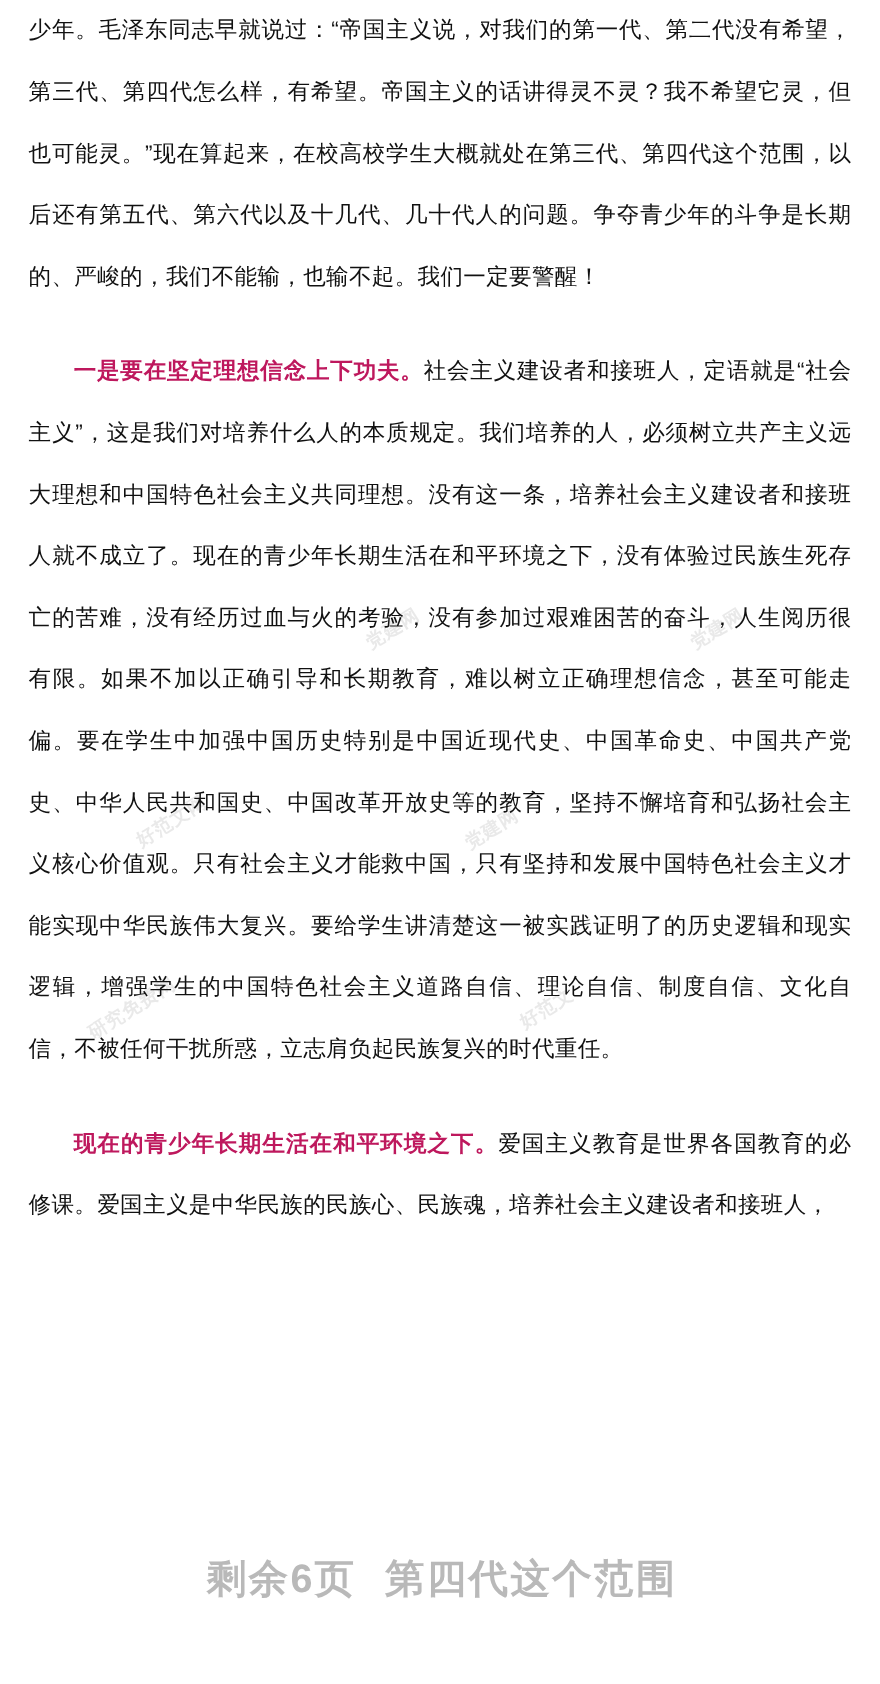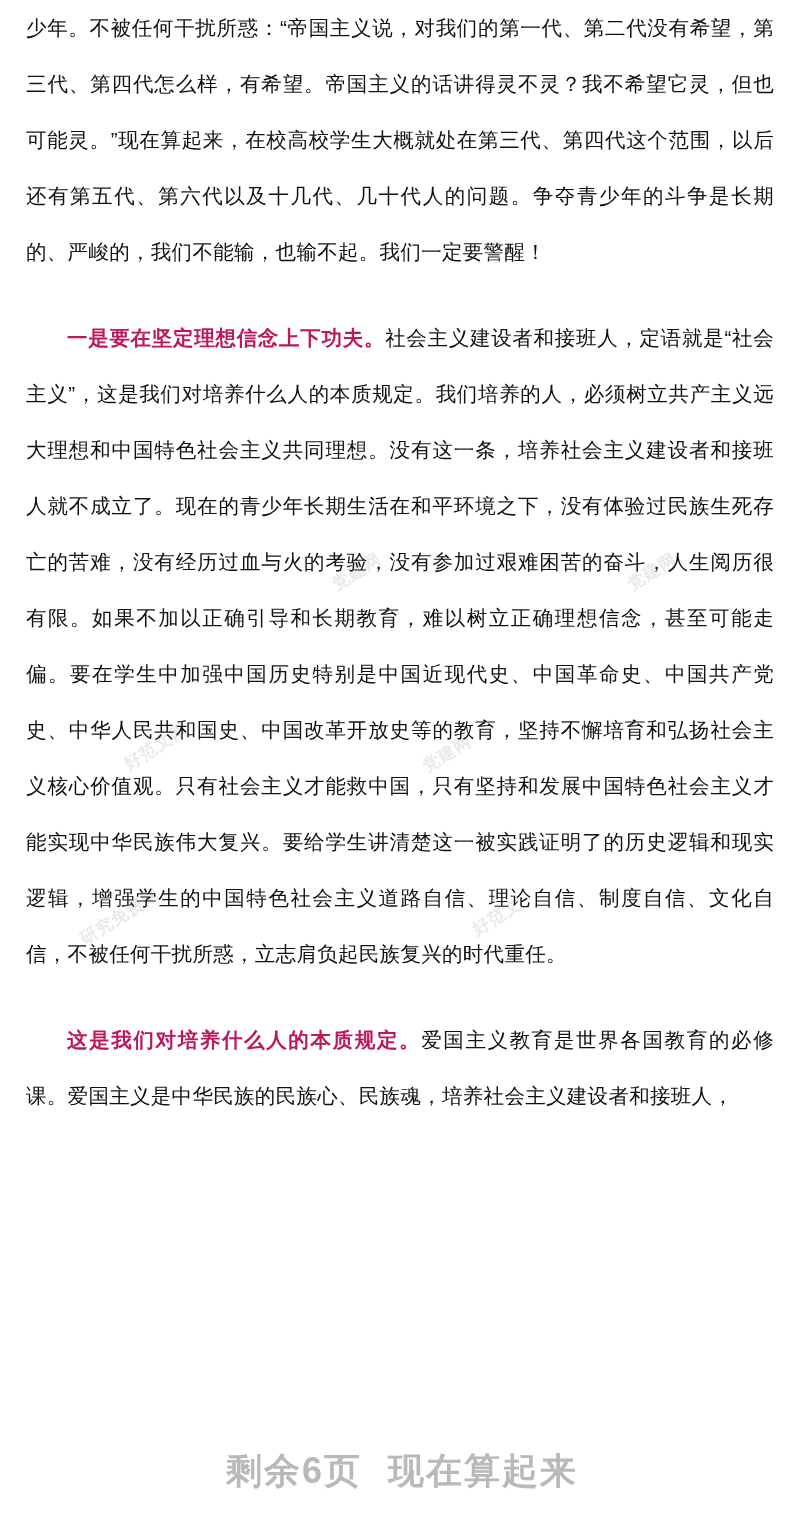--- a/index.html
+++ b/index.html
@@ -94,21 +94,20 @@
     background: linear-gradient(to bottom, rgba(255,255,255,0) 0%, rgba(255,255,255,0.85) 35%, #ffffff 62%);
     z-index: 3;
   }
   .footer-bar {
     position: absolute;
     left: 4px;
     right: 0;
     bottom: 0;
     height: 120px;
     display: flex;
-    align-items: center;
     justify-content: center;
     gap: 26px;
     z-index: 4;
   }
   .footer-text {
     font-size: 36px;
     font-weight: 800;
     color: #b9b9b9;
     letter-spacing: 2px;
     font-family: "Liberation Sans", sans-serif;
@@ -125,34 +124,34 @@
     <div class="wm" style="left:120px; top:735px;">好范文网</div>
     <div class="wm" style="left:420px; top:742px;">党建网</div>
     <div class="wm" style="left:75px; top:905px;">研究免费网</div>
     <div class="wm" style="left:470px; top:905px;">好范文</div>
   </div>
 
   <div class="doc-body">
 
 
     <p class="no-indent">
-      <span>少年。不被任何干扰所惑：“帝国主义说，对我们的第一代、第二代没有希望，第三代、第四代怎么样，有希望。帝国主义的话讲得灵不灵？我不希望它灵，但也可能灵。”现在算起来，在校高校学生大概就处在第三代、第四代这个范围，以后还有第五代、第六代以及十几代、几十代人的问题。争夺青少年的斗争是长期的、严峻的，我们不能输，也输不起。我们一定要警醒！</span>
+      <span>少年。毛泽东同志早就说过：“帝国主义说，对我们的第一代、第二代没有希望，第三代、第四代怎么样，有希望。帝国主义的话讲得灵不灵？我不希望它灵，但也可能灵。”现在算起来，在校高校学生大概就处在第三代、第四代这个范围，以后还有第五代、第六代以及十几代、几十代人的问题。争夺青少年的斗争是长期的、严峻的，我们不能输，也输不起。我们一定要警醒！</span>
     </p>
 
 
     <p class="indent">
       <b class="bold">一是要在坚定理想信念上下功夫。</b><span>社会主义建设者和接班人，定语就是“社会主义”，这是我们对培养什么人的本质规定。我们培养的人，必须树立共产主义远大理想和中国特色社会主义共同理想。没有这一条，培养社会主义建设者和接班人就不成立了。现在的青少年长期生活在和平环境之下，没有体验过民族生死存亡的苦难，没有经历过血与火的考验，没有参加过艰难困苦的奋斗，人生阅历很有限。如果不加以正确引导和长期教育，难以树立正确理想信念，甚至可能走偏。要在学生中加强中国历史特别是中国近现代史、中国革命史、中国共产党史、中华人民共和国史、中国改革开放史等的教育，坚持不懈培育和弘扬社会主义核心价值观。只有社会主义才能救中国，只有坚持和发展中国特色社会主义才能实现中华民族伟大复兴。要给学生讲清楚这一被实践证明了的历史逻辑和现实逻辑，增强学生的中国特色社会主义道路自信、理论自信、制度自信、文化自信，不被任何干扰所惑，立志肩负起民族复兴的时代重任。</span>
     </p>
 
     <p class="indent tight">
-      <b class="bold">这是我们对培养什么人的本质规定。</b><span>爱国主义教育是世界各国教育的必修课。爱国主义是中华民族的民族心、民族魂，培养社会主义建设者和接班人，</span>
+      <b class="bold">现在的青少年长期生活在和平环境之下。</b><span>爱国主义教育是世界各国教育的必修课。爱国主义是中华民族的民族心、民族魂，培养社会主义建设者和接班人，</span>
     </p>
 
   </div>
 
   <div class="footer-fade"></div>
 
   <div class="footer-bar">
     <span class="footer-text">剩余6页</span>
-    <span class="footer-text">现在算起来</span>
+    <span class="footer-text">第四代这个范围</span>
   </div>
 
 </div>
 
 </body></html>

